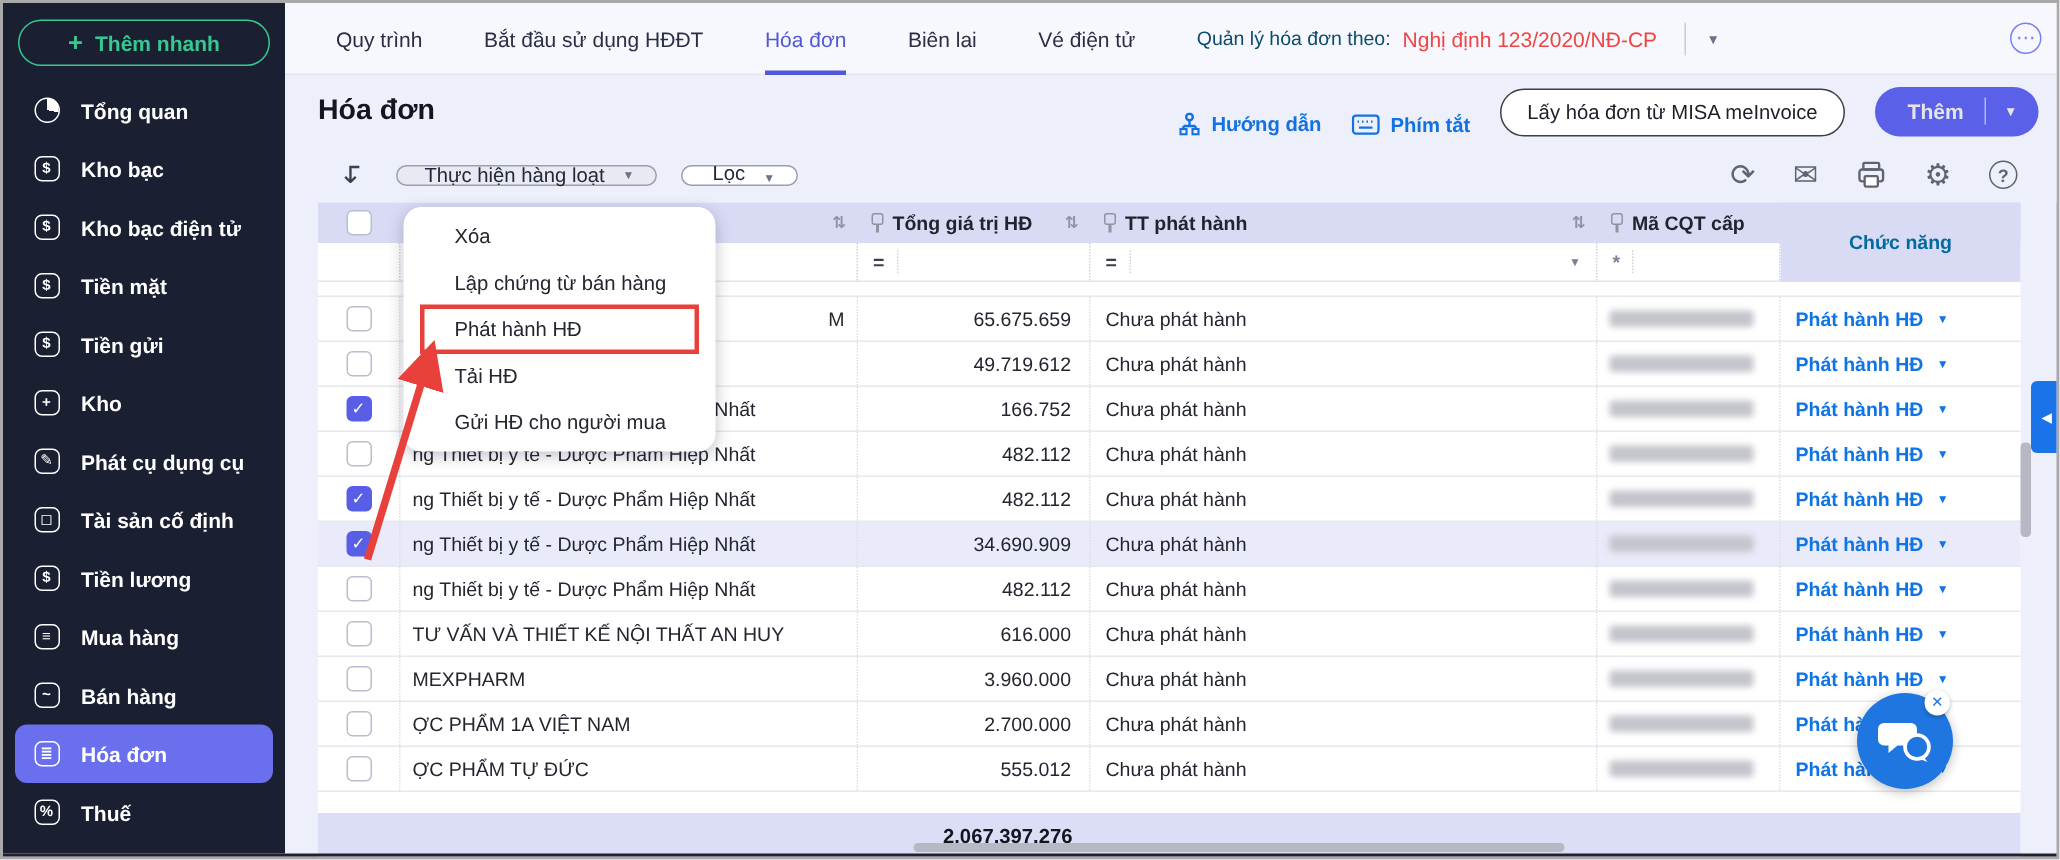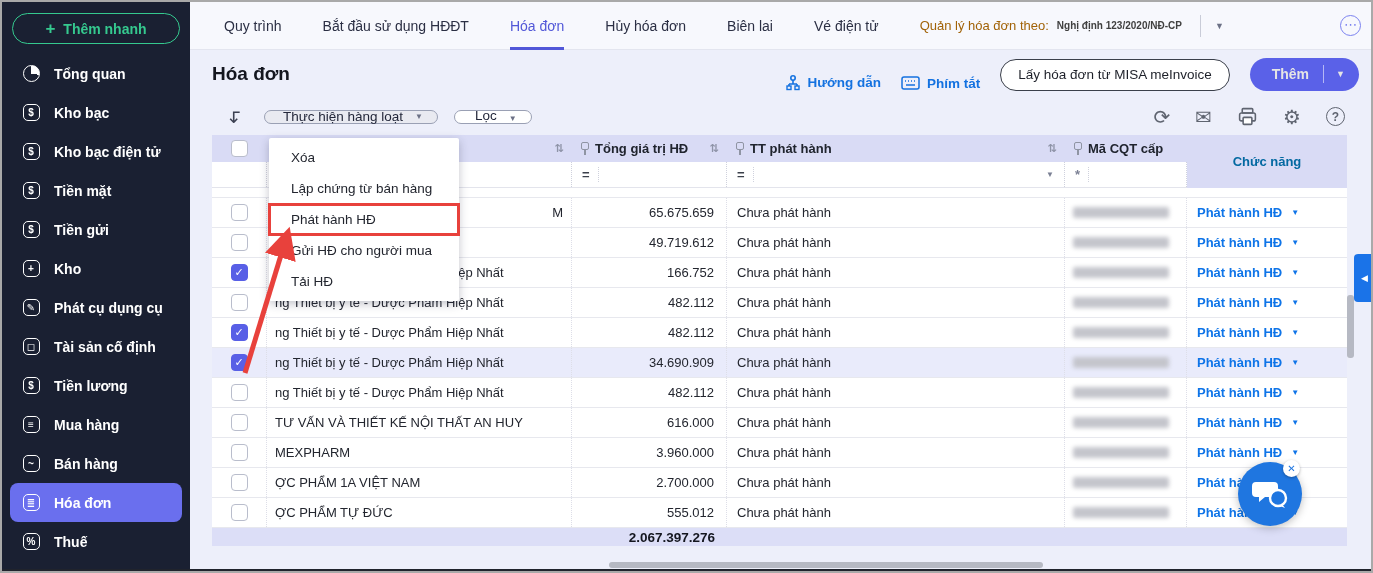--- a/index.html
+++ b/index.html
@@ -20,22 +20,22 @@
   .pie { width:17px; height:17px; border:1.5px solid #fff; border-radius:50%;
     background:conic-gradient(#ffffff 0deg 100deg, transparent 100deg 360deg); }
 
   
   .topnav { position:absolute; left:188px; top:0; width:1185px; height:48px; background:#f7f8fd;
     border-bottom:1px solid #e3e5ef; display:flex; align-items:center; padding:0 14px 0 34px; z-index:5; }
   .tab { height:48px; display:flex; align-items:center; font-size:14px; color:#2b2f44; margin-right:41px;
     cursor:pointer; border-bottom:3px solid transparent; padding-top:3px; white-space:nowrap; }
   .tab.active { color:#5157d8; border-bottom-color:#5157d8; }
   .manage { display:flex; align-items:center; gap:8px; white-space:nowrap; }
-  .manage-label { font-size:13px; color:#a16207; }
-  .manage-value { font-size:10px; font-weight:bold; color:#404040; }
+  .manage-label { font-size:13px; color:#0c4a6e; }
+  .manage-value { font-size:14px; font-weight:normal; color:#ef4444; }
   .v-div { width:1px; height:22px; background:#c9ccd8; margin-left:10px; }
   .caret-sm { font-size:9px; color:#6c7186; padding:0 6px; cursor:pointer; }
   .ellipsis-btn { margin-left:auto; width:21px; height:21px; border:1.5px solid #7b82f0; border-radius:50%;
     color:#7b82f0; font-size:13px; line-height:17px; text-align:center; cursor:pointer; }
 
   
   .page-head { position:absolute; left:188px; top:48px; width:1185px; height:48px; display:flex; align-items:center;
     padding:0 16px 0 22px; background:#edeffa; }
   .page-title { font-size:19px; font-weight:bold; color:#14161f; }
   .head-right { margin-left:auto; display:flex; align-items:flex-end; gap:20px; }
@@ -85,30 +85,30 @@
   .cell.num { justify-content:flex-end; padding-right:12px; }
   .cell.name-end { justify-content:flex-end; }
   .cell.last { border-right:none; }
   .cb { width:17px; height:17px; border:1.5px solid #b9bdcc; border-radius:4px; background:#fff; cursor:pointer;
     display:flex; align-items:center; justify-content:center; }
   .cb.checked { background:#585fe6; border-color:#585fe6; color:#fff; font-size:11px; font-weight:bold; }
   .cb.checked::after { content:"\2713"; }
   .chip { width:96px; height:11px; background:#c4c5cc; border-radius:2px; filter:blur(2px); }
   .action { color:#0e74e8; font-weight:bold; gap:9px; cursor:pointer; }
   .action .ac { font-size:8px; }
-  .tfoot { height:18px; background:#dcdef7; display:grid; grid-template-columns:55px 305px 155px 338px 122px 160px; align-items:center; }
+  .tfoot { height:30px; background:#dcdef7; display:grid; grid-template-columns:55px 305px 155px 338px 122px 160px; align-items:center;margin-top:14px; }
   .tfoot .total { grid-column:3; text-align:right; padding-right:12px; font-size:13.5px; font-weight:bold; color:#14161f; }
 
   
   .hscroll { position:absolute; left:607px; top:560px; width:434px; height:6px; border-radius:3px; background:#b6b9c3; z-index:12; cursor:pointer; }
   .vscroll { position:absolute; left:1345px; top:293px; width:7px; height:63px; border-radius:3px; background:#b6b9c3; z-index:12; cursor:pointer; }
 
   
-  .menu { position:absolute; left:267px; top:136px; width:190px; background:#fff; z-index:50;
-    box-shadow:0 3px 10px rgba(40,44,70,.28); border-radius:2px; padding:4px 0; }
+  .menu { position:absolute; left:267px; top:136px; width:208px; background:#fff; z-index:50;
+    box-shadow:0 3px 10px rgba(40,44,70,.28); border-radius:12px; padding:4px 12px; }
   .menu-item { height:31px; display:flex; align-items:center; padding-left:22px; font-size:13.5px; color:#23262f; cursor:pointer; }
   .menu-item.hl { outline:3px solid #e8413c; outline-offset:-2px; }
 
   
   .anno { position:absolute; left:0; top:0; width:1373px; height:573px; z-index:60; pointer-events:none; }
 
   
   .side-tab { position:absolute; left:1352px; top:252px; width:21px; height:48px; background:#1a73e8;
     border-radius:4px 0 0 4px; color:#fff; font-size:9px; display:flex; align-items:center; justify-content:center;
     z-index:40; cursor:pointer; }
@@ -212,21 +212,20 @@
       <span class="s-label">Thuế</span>
     </div>
       </nav>
   </aside>
 
   <div class="topnav">
     <div id="tabs" style="display:flex;align-items:center;height:48px;">
         <div class="tab">Quy trình</div>
         <div class="tab">Bắt đầu sử dụng HĐĐT</div>
         <div class="tab active">Hóa đơn</div>
-        <div class="tab">Hủy hóa đơn</div>
         <div class="tab">Biên lai</div>
         <div class="tab">Vé điện tử</div>
       </div>
     <div class="manage">
       <span class="manage-label">Quản lý hóa đơn theo:</span>
       <span class="manage-value">Nghị định 123/2020/NĐ-CP</span>
       <span class="v-div"></span>
       <span class="caret-sm">▼</span>
     </div>
     <div class="ellipsis-btn">⋯</div>
@@ -501,22 +500,22 @@
     </div>
   </div>
 
   <div class="hscroll"></div>
   <div class="vscroll"></div>
 
   <div class="menu" id="menu">
       <div class="menu-item">Xóa</div>
       <div class="menu-item">Lập chứng từ bán hàng</div>
       <div class="menu-item hl">Phát hành HĐ</div>
+      <div class="menu-item">Tải HĐ</div>
       <div class="menu-item">Gửi HĐ cho người mua</div>
-      <div class="menu-item">Tải HĐ</div>
     </div>
 
   <svg class="anno">
     <defs>
       <marker id="ah" markerWidth="7" markerHeight="7" refX="3.2" refY="3.2" orient="auto">
         <path d="M0,0 L6.4,3.2 L0,6.4 Z" fill="#e8413c"></path>
       </marker>
     </defs>
     <line x1="243" y1="371" x2="283" y2="240" stroke="#e8413c" stroke-width="5" marker-end="url(#ah)"></line>
   </svg>

